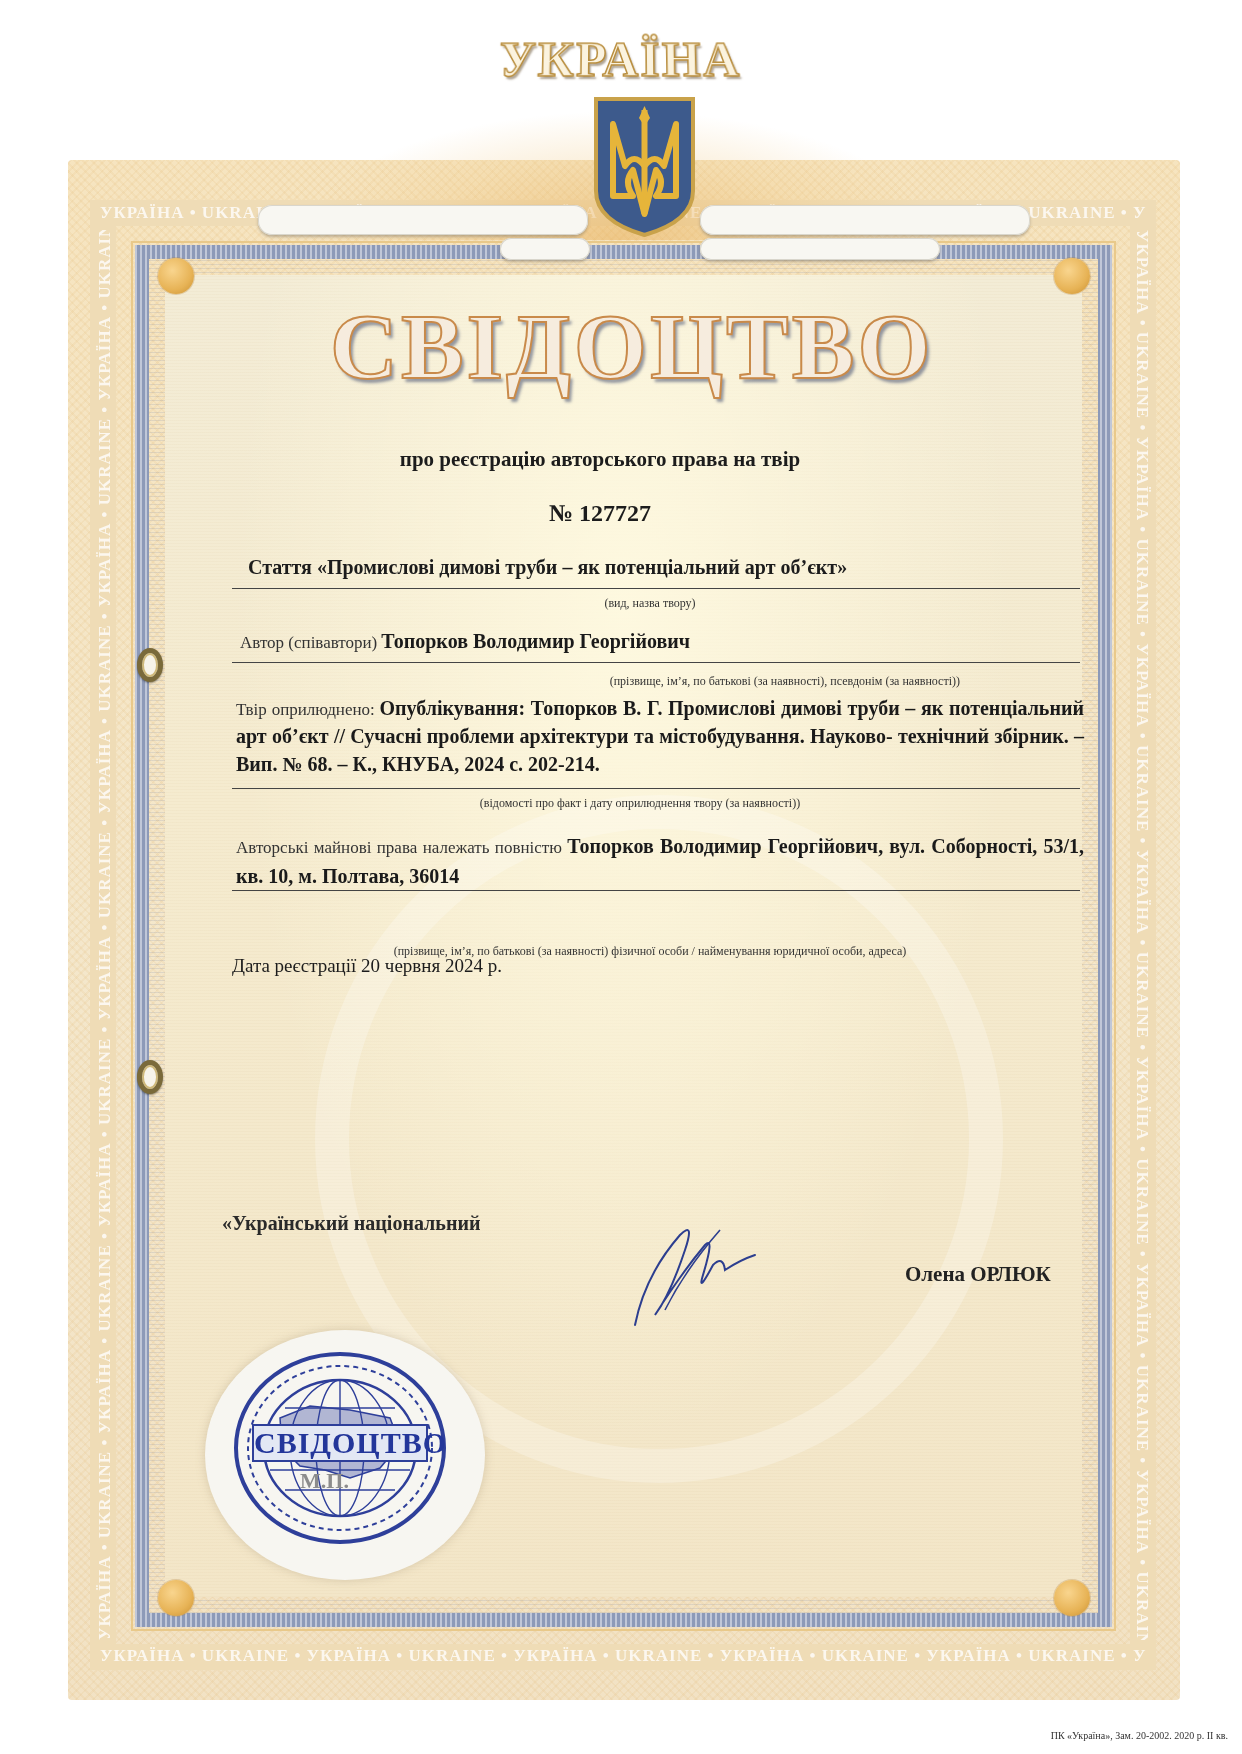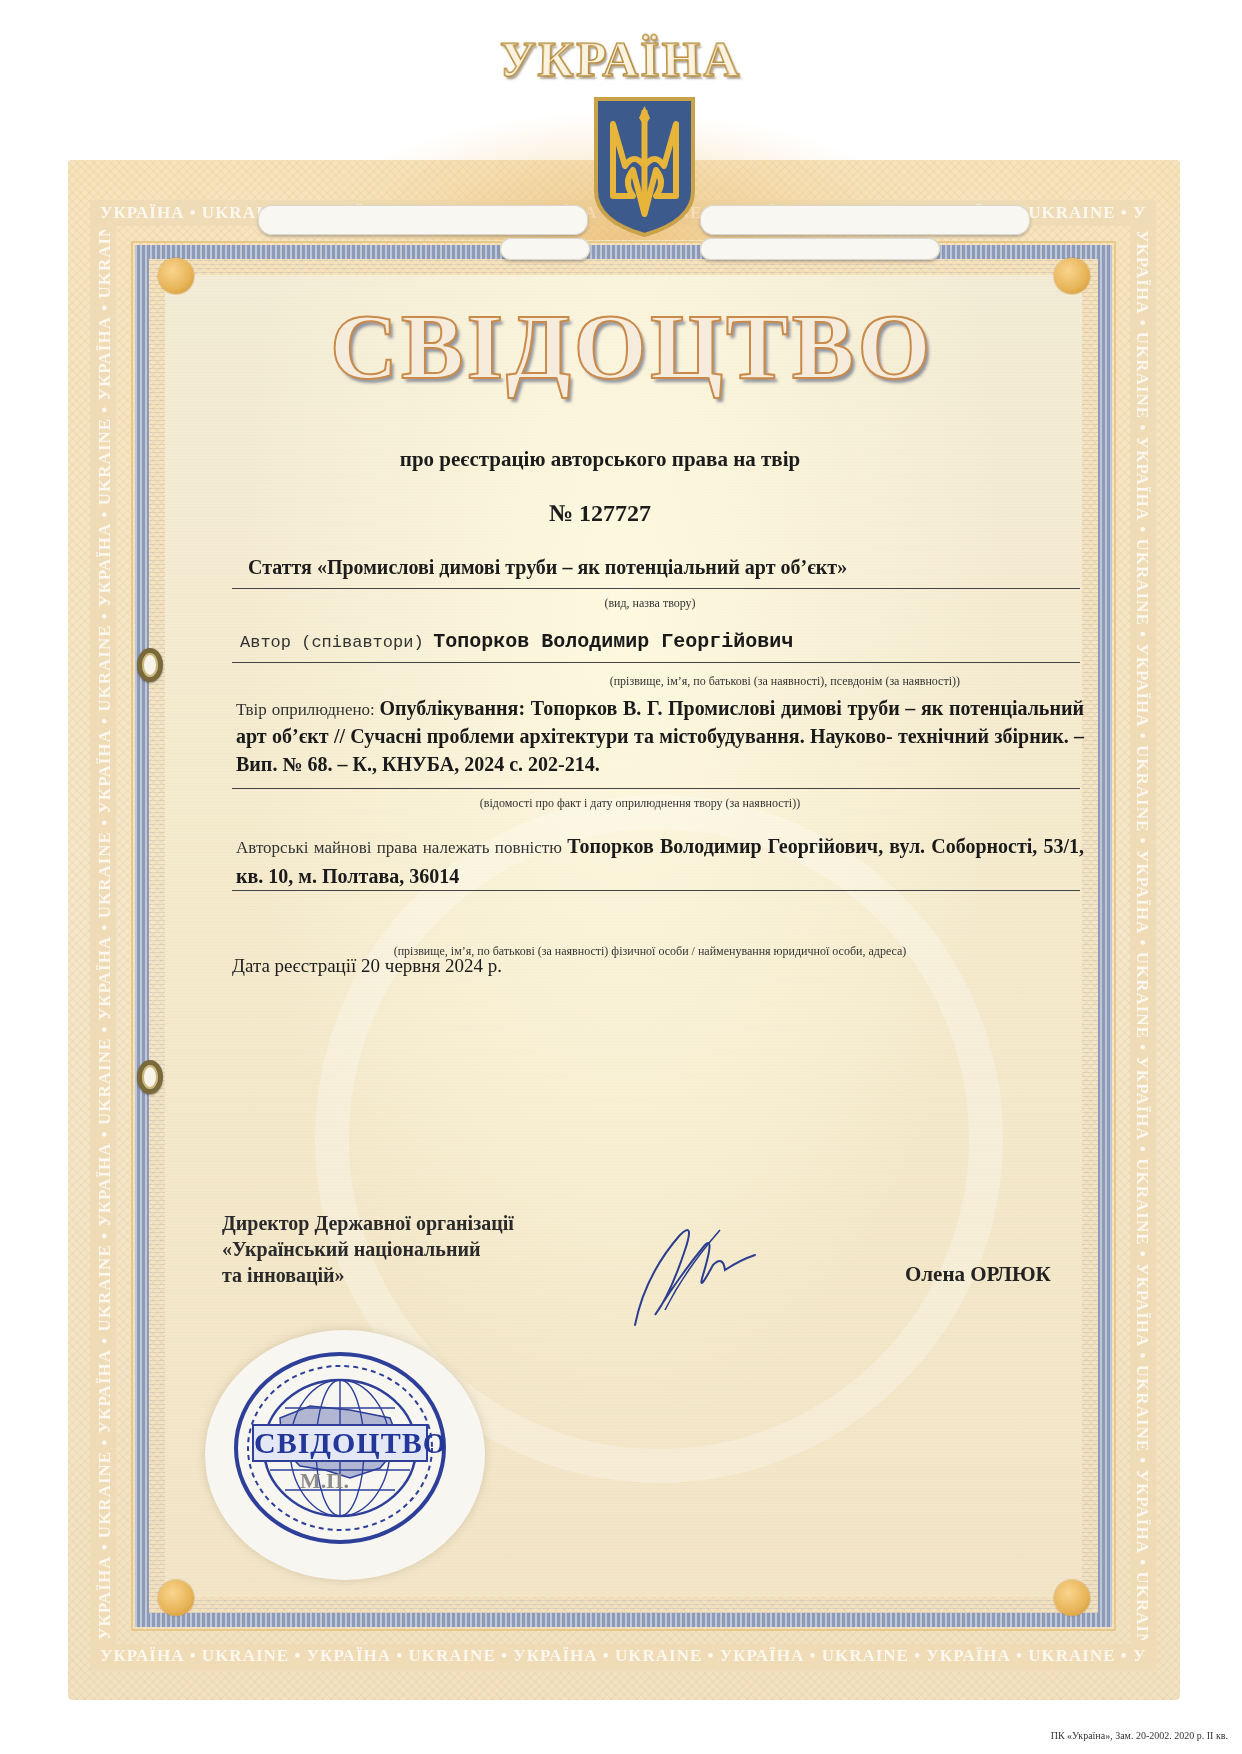--- a/index.html
+++ b/index.html
@@ -106,21 +106,21 @@
 
     .field-line { position: absolute; left: 232px; height: 1px; background: #444; }
     .caption {
       position: absolute; text-align: center; font-size: 12px; color: #333;
       font-family: "Liberation Serif", serif;
     }
     .label { font-weight: normal; font-size: 17px; color: #333; }
     .value { font-weight: bold; font-size: 20px; color: #1a1a1a; }
 
     .row-work { position: absolute; left: 248px; top: 556px; width: 820px; font-size: 20px; font-weight: bold; }
-    .row-author { position: absolute; left: 240px; top: 630px; width: 840px; font-family: Liberation Mono, monospace; }
+    .row-author { position: absolute; left: 240px; top: 630px; width: 840px; }
     .row-published { position: absolute; left: 236px; top: 695px; width: 848px; line-height: 27px; text-align: justify; }
     .row-rights { position: absolute; left: 236px; top: 832px; width: 848px; line-height: 28px; text-align: justify; }
     .row-date { position: absolute; left: 232px; top: 955px; font-size: 19px; }
 
     .director {
       position: absolute; left: 222px; top: 1210px; width: 380px;
       font-size: 20px; font-weight: bold; line-height: 26px; color: #2a2a2a;
     }
     .signature { position: absolute; left: 625px; top: 1215px; width: 140px; height: 120px; }
     .signer {
@@ -218,23 +218,21 @@
 </div>
 <div class="field-line" style="top:890px; width:848px;"></div>
 <div class="caption" style="left:270px; top:944px; width:760px;">(прізвище, ім’я, по батькові (за наявності) фізичної особи / найменування юридичної особи, адреса)</div>
 
 <div class="row-date">Дата реєстрації 20 червня 2024 р.</div>
 
 <div class="grommet" style="left:137px; top:648px;"></div>
 <div class="grommet" style="left:137px; top:1060px;"></div>
 
 <div class="director">
-  <div>Директор Державної організації</div>
   <div>«Український національний</div>
-  <div>та інновацій»</div>
 </div>
 
 <svg class="signature" viewBox="0 0 140 120">
   <path d="M10 110 Q20 60 55 20 Q70 5 60 35 Q45 80 30 100 Q55 60 80 30 Q90 20 78 60 Q72 80 88 50 Q98 40 100 55 Q115 45 130 40" fill="none" stroke="#2c3e8f" stroke-width="2" stroke-linecap="round"></path>
   <path d="M40 95 Q60 55 95 15" fill="none" stroke="#2c3e8f" stroke-width="1.6"></path>
 </svg>
 
 <div class="signer">Олена ОРЛЮК</div>
 
 <div class="seal-paper"></div>

